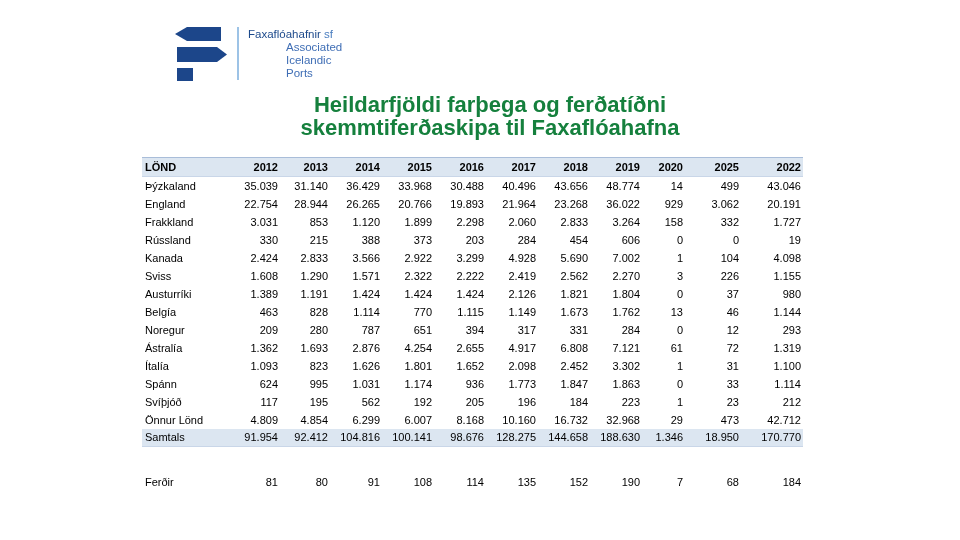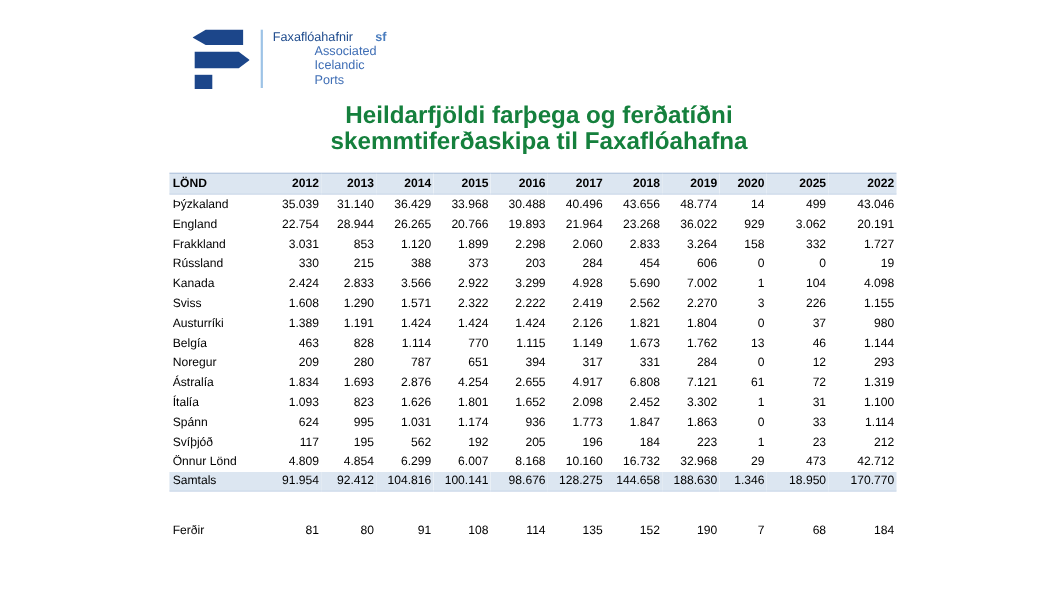--- a/index.html
+++ b/index.html
@@ -6,29 +6,29 @@
   html,body { width:960px; height:540px; background:#ffffff; overflow:hidden;
               font-family:"Liberation Sans", sans-serif; color:#000; }
   .page { position:relative; width:960px; height:540px; background:#fff; }
 
   
   .logo { position:absolute; left:175px; top:26px; display:flex; align-items:flex-start; }
   .logo-icon { width:52px; height:55px; flex:0 0 auto; }
   .logo-divider { width:2px; height:53px; background:#9dc3e6; margin:1px 9px 0 10px; }
   .logo-text { font-size:11.5px; line-height:13px; padding-top:2px; }
   .logo-name { font-weight:normal; color:#1d4a8c; }
-  .logo-suffix { font-weight:bold; color:#4a7dbf;margin-left:17px; }
+  .logo-suffix { font-weight:normal; color:#4a7dbf; }
   .logo-sub { color:#3f6eb5;margin-left:38px; }
 
   
   .title { position:absolute; left:160px; top:93px; width:660px; text-align:center;
            font-size:22px; font-weight:bold; line-height:23px; color:#15803d; }
 
   
-  .table-area { position:absolute; left:154px; top:157px; width:661px; }
+  .table-area { position:absolute; left:142px; top:157px; width:661px; }
   table { border-collapse:collapse; table-layout:fixed; width:661px; }
   td, th { height:18px; font-size:11px; padding:0 2px; white-space:nowrap;
            overflow:hidden; vertical-align:middle; font-weight:normal; }
   thead th { background:#dce6f1; font-weight:bold; height:19px;
              border-top:1px solid #a9bdd9; border-bottom:1px solid #c9d6e8; }
   .num { text-align:right; }
   .label-col { text-align:left; padding-left:3px; }
   tr.total td { background:#dce6f1; font-weight:normal;
                 border-bottom:1px solid #c9d6e8; }
   .trips-table { margin-top:26px; }
@@ -212,21 +212,21 @@
             <td class="num">394</td>
             <td class="num">317</td>
             <td class="num">331</td>
             <td class="num">284</td>
             <td class="num">0</td>
             <td class="num">12</td>
             <td class="num">293</td>
           </tr>
           <tr>
             <td class="label-col">Ástralía</td>
-            <td class="num">1.834</td>
+            <td class="num">1.362</td>
             <td class="num">1.693</td>
             <td class="num">2.876</td>
             <td class="num">4.254</td>
             <td class="num">2.655</td>
             <td class="num">4.917</td>
             <td class="num">6.808</td>
             <td class="num">7.121</td>
             <td class="num">61</td>
             <td class="num">72</td>
             <td class="num">1.319</td>

